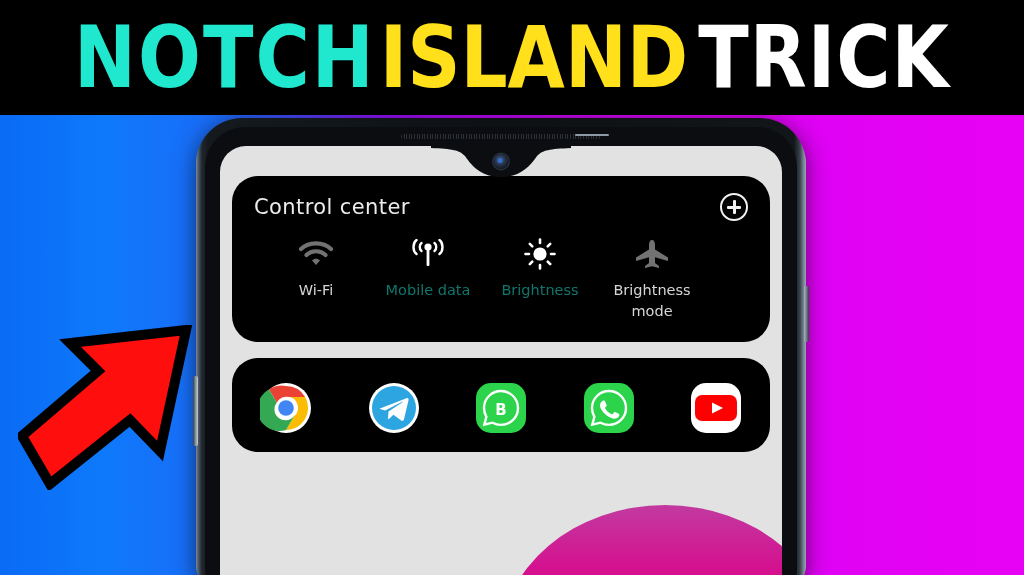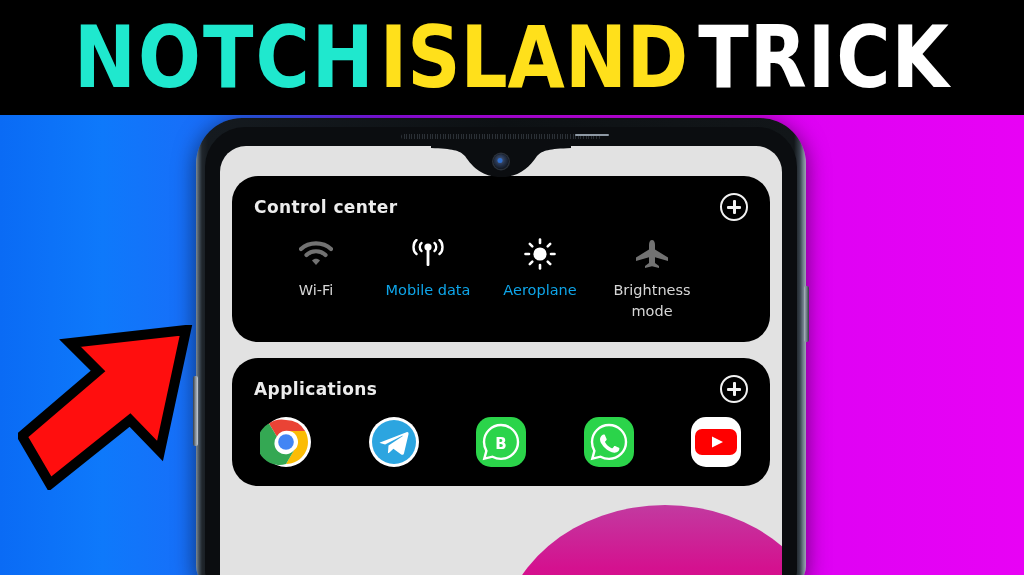--- a/index.html
+++ b/index.html
@@ -210,22 +210,22 @@
   }
   .panel-head {
     display: flex;
     align-items: center;
     justify-content: space-between;
     height: 34px;
   }
   .panel-title {
     color: #ececec;
     font-family: "DejaVu Sans", sans-serif;
-    font-size: 17px;
-    font-weight: 700;
+    font-size: 21px;
+    font-weight: 400;
     letter-spacing: 0.4px;
   }
   .plus-btn {
     width: 28px; height: 28px;
     border-radius: 50%;
     border: 2px solid #f2f2f2;
     position: relative;
     flex: 0 0 auto;
   }
   .plus-btn::before, .plus-btn::after {
@@ -249,21 +249,21 @@
     align-items: center;
   }
   .toggle-ico {
     height: 36px;
     display: flex;
     align-items: center;
     justify-content: center;
     margin-bottom: 8px;
   }
   .toggle-lbl {
-    color: #0ea5e9;
+    color: #0f766e;
     font-size: 14.5px;
     text-align: center;
     line-height: 1.45;
     font-family: "DejaVu Sans", sans-serif;
   }
   .dim { opacity: 0.55; }
   .dim-lbl { color: #d6d6d6; }
 
   
   .apps {
@@ -377,40 +377,36 @@
                     <line x1="16" y1="27" x2="16" y2="30.5"></line>
                     <line x1="1.5" y1="16" x2="5" y2="16"></line>
                     <line x1="27" y1="16" x2="30.5" y2="16"></line>
                     <line x1="5.8" y1="5.8" x2="8.3" y2="8.3"></line>
                     <line x1="23.7" y1="23.7" x2="26.2" y2="26.2"></line>
                     <line x1="26.2" y1="5.8" x2="23.7" y2="8.3"></line>
                     <line x1="8.3" y1="23.7" x2="5.8" y2="26.2"></line>
                   </g>
                 </svg>
               </div>
-              <div class="toggle-lbl">Aeroplane</div>
+              <div class="toggle-lbl">Brightness</div>
             </div>
 
             <div class="toggle">
               <div class="toggle-ico dim">
                 <svg width="36" height="30" viewBox="0 0 36 30">
                   <path d="M18 1 C20 1 21 3 21 6 V10.5 L34 18.5 V22 L21 18.2 V24 L25 27 V29 L18 27.3 L11 29 V27 L15 24 V18.2 L2 22 V18.5 L15 10.5 V6 C15 3 16 1 18 1 Z" fill="#cfcfcf"></path>
                 </svg>
               </div>
               <div class="toggle-lbl dim-lbl">Brightness mode</div>
             </div>
 
           </div>
         </div>
 
         <div class="panel">
-          <div class="panel-head">
-            <span class="panel-title">Applications</span>
-            <div class="plus-btn"></div>
-          </div>
           <div class="apps">
 
             <div class="app-ico">
               <svg viewBox="0 0 52 52">
                 <circle cx="26" cy="26" r="25" fill="#ffffff"></circle>
                 <circle cx="26" cy="26" r="22" fill="#ffffff"></circle>
                 <path d="M26 4 A22 22 0 0 1 45.1 15.1 L29.5 15.1 A11 11 0 0 0 16.8 20.5 L9 7.6 A22 22 0 0 1 26 4 Z" fill="#EA4335"></path>
                 <path d="M45.1 15.1 A22 22 0 0 1 26 48 L34.2 34.1 A11 11 0 0 0 29.5 15.1 Z" fill="#FBBC05"></path>
                 <path d="M26 48 A22 22 0 0 1 9 7.6 L16.8 20.5 A11 11 0 0 0 34.2 34.1 Z" fill="#34A853"></path>
                 <circle cx="26" cy="26" r="10" fill="#ffffff"></circle>

